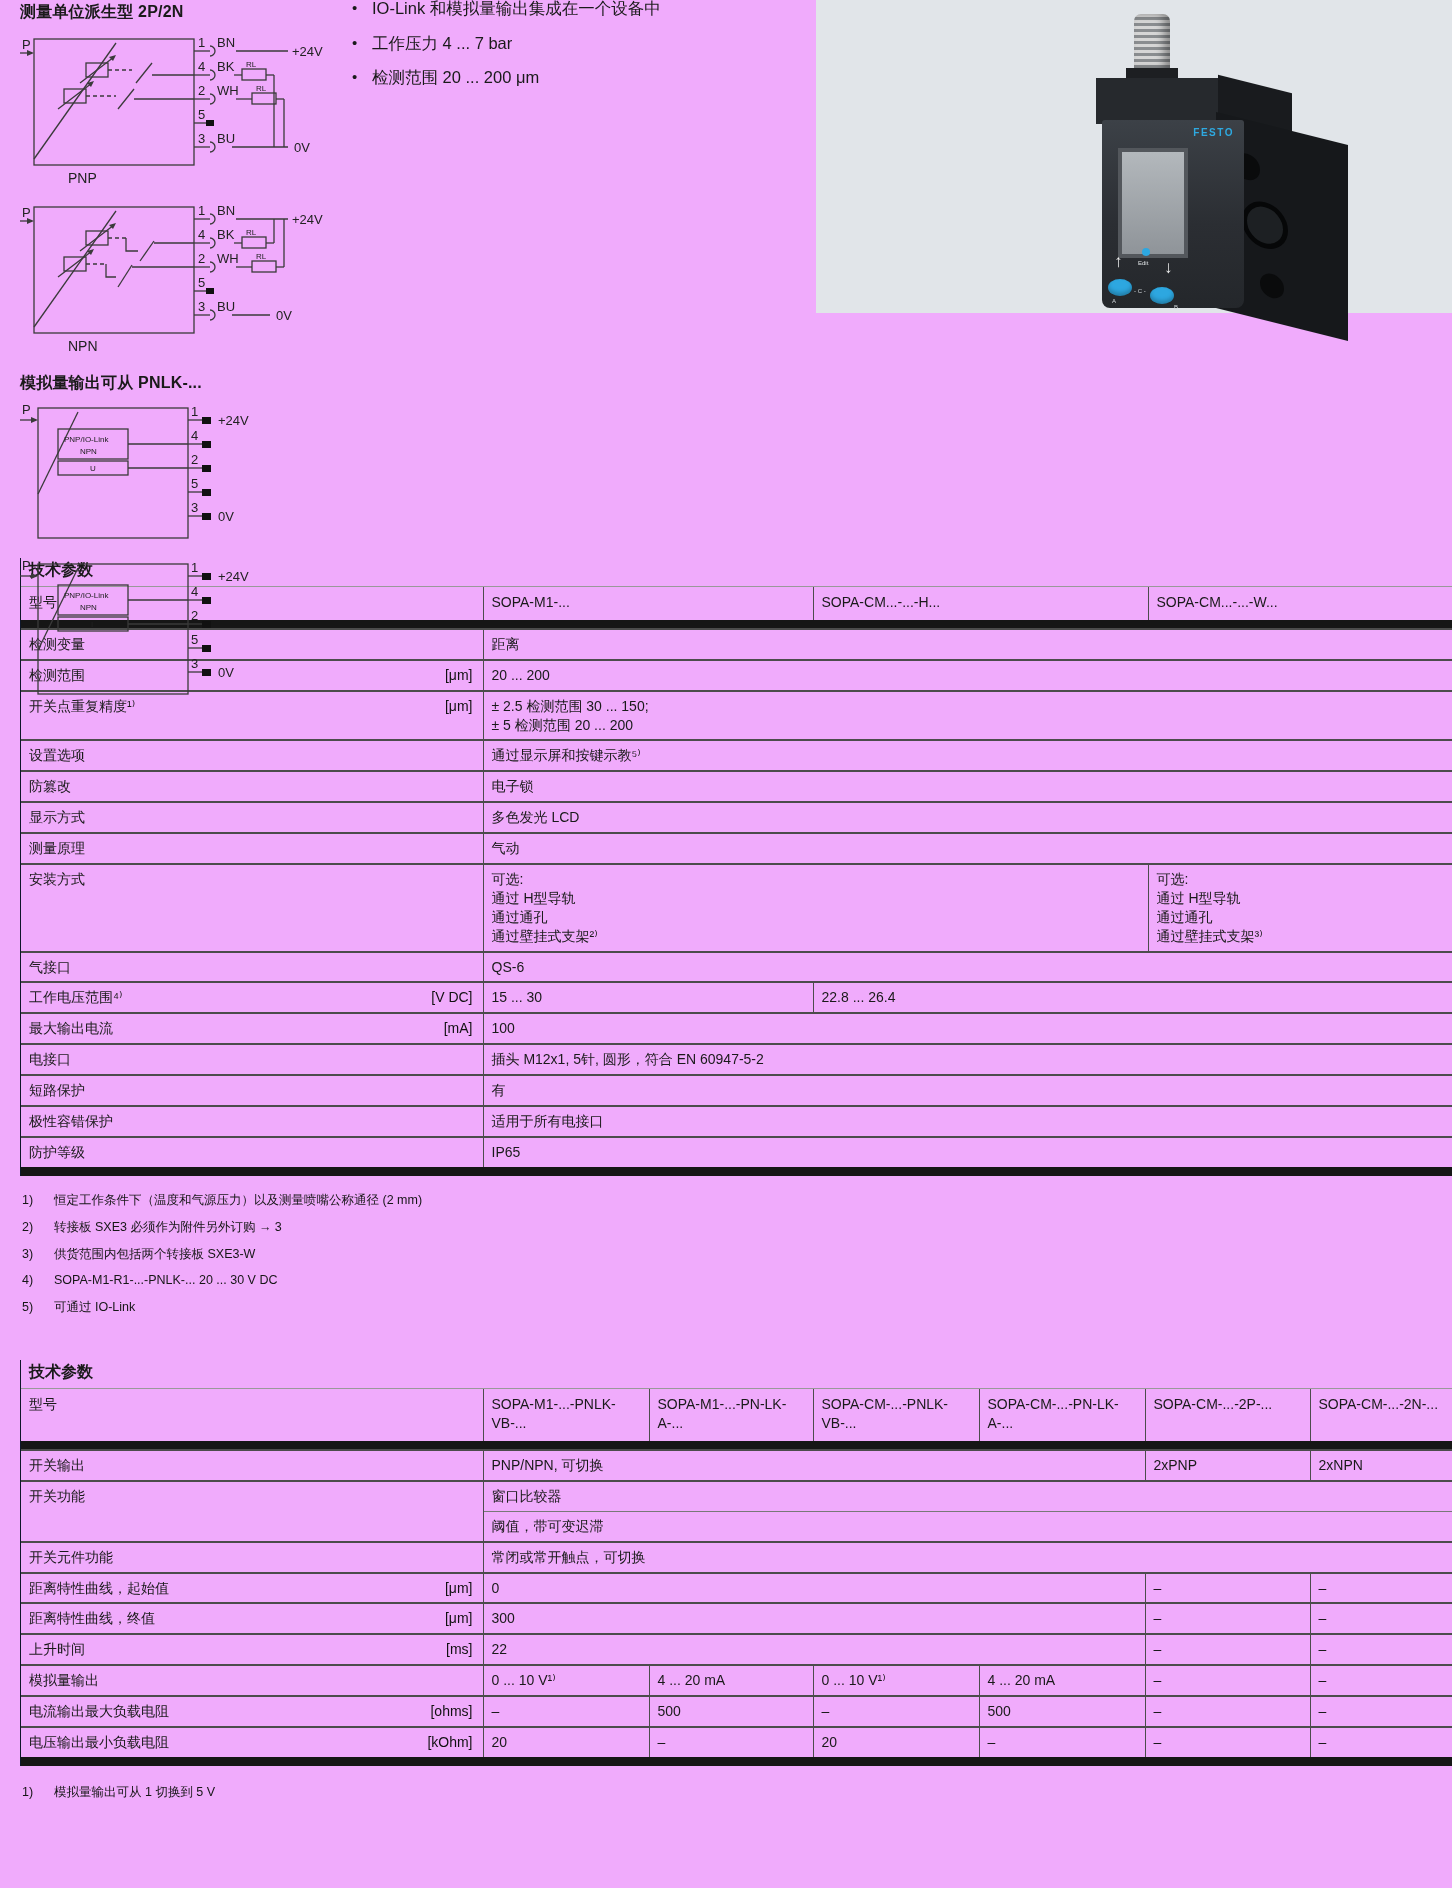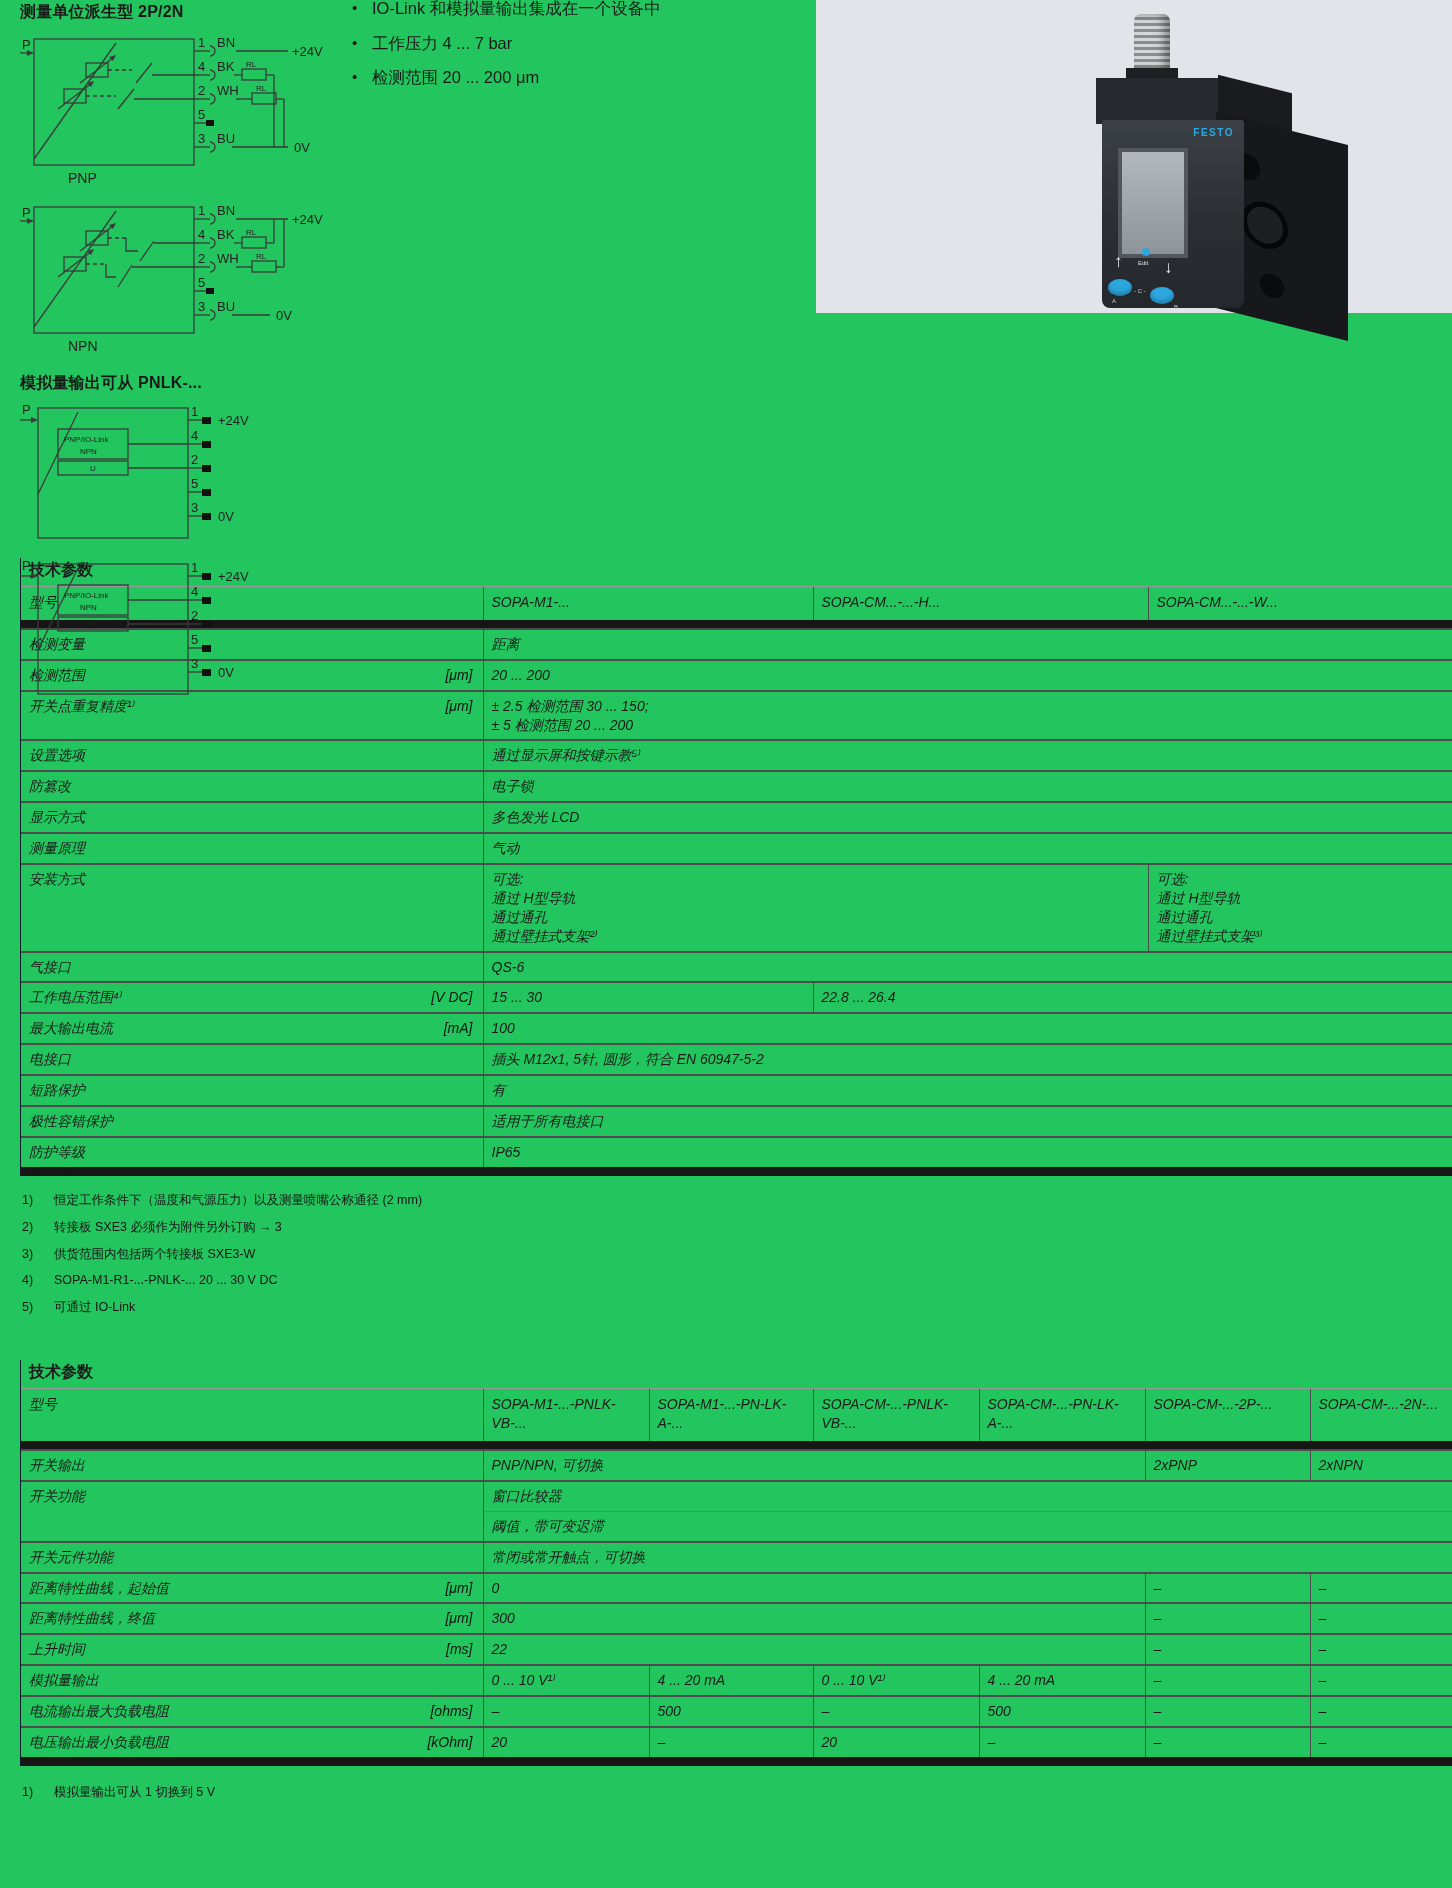--- a/index.html
+++ b/index.html
@@ -1,17 +1,17 @@
 <!DOCTYPE html>
 <html><head>
 <meta charset="utf-8">
 <style>
   html,body{margin:0;padding:0;background:#ffffff;}
   body{font-family:"Liberation Sans","DejaVu Sans",sans-serif;color:#1a1a1a;width:1452px;}
-  .page{position:relative;width:1452px;height:1888px;background:#22c55e;overflow:hidden;}
+  .page{position:relative;width:1452px;height:1888px;background:#f0abfc;overflow:hidden;}
 
   
   .top-section{position:relative;height:558px;}
   .diagrams{position:absolute;left:20px;top:2px;width:322px;}
   .diag-title{font-size:16px;font-weight:bold;margin:0 0 4px 0;letter-spacing:.2px;}
   .diag-title.second{margin-top:10px;}
   svg{display:block;}
   svg text{font-family:"Liberation Sans","DejaVu Sans",sans-serif;fill:#222;}
   .sch line,.sch rect,.sch path,.sch polyline{stroke:#3a3a3a;stroke-width:1.3;fill:none;}
   .sch .dash{stroke-dasharray:4 3;}
@@ -53,21 +53,21 @@
   .sideface{position:absolute;left:172px;top:104px;width:132px;height:196px;background:#16181b;transform:skewY(14deg);transform-origin:left top;}
   .hole{position:absolute;border-radius:50%;background:#0a0b0c;}
   .hole1{left:18px;top:34px;width:26px;height:26px;}
   .hole2{left:26px;top:78px;width:36px;height:36px;border:5px solid #060708;background:#1d2023;}
   .hole3{left:44px;top:148px;width:24px;height:24px;}
   .hole4{left:14px;top:176px;width:8px;height:8px;}
 
   
   .tbl-block{margin-left:20px;width:1432px;border-left:1px solid #0f172a;box-sizing:border-box;}
   .tbl-title{font-size:16px;font-weight:bold;padding:2px 0 5px 8px;}
-  table{border-collapse:collapse;table-layout:fixed;width:1432px;font-size:14px;font-style:italic;}
+  table{border-collapse:collapse;table-layout:fixed;width:1432px;font-size:14px;}
   td{padding:5px 8px;vertical-align:top;line-height:1.35;word-wrap:break-word;}
   tr.head td{border-top:1px solid #999;padding-top:6px;padding-bottom:8px;}
   tr.bar td{padding:0;height:8px;background:#161616;border:none;}
   tr.bar.bottom td{height:9px;}
   tr.data td{border-top:2px solid #4c4c4c;}
   tr.data.sub td{border-top:1px solid #787878;}
   td.unit{text-align:right;padding-right:10px;color:#111;}
   td.vsep{border-left:1px solid #4c4c4c;}
   .preline{white-space:pre-line;}
   .dashcell{letter-spacing:1px;}

